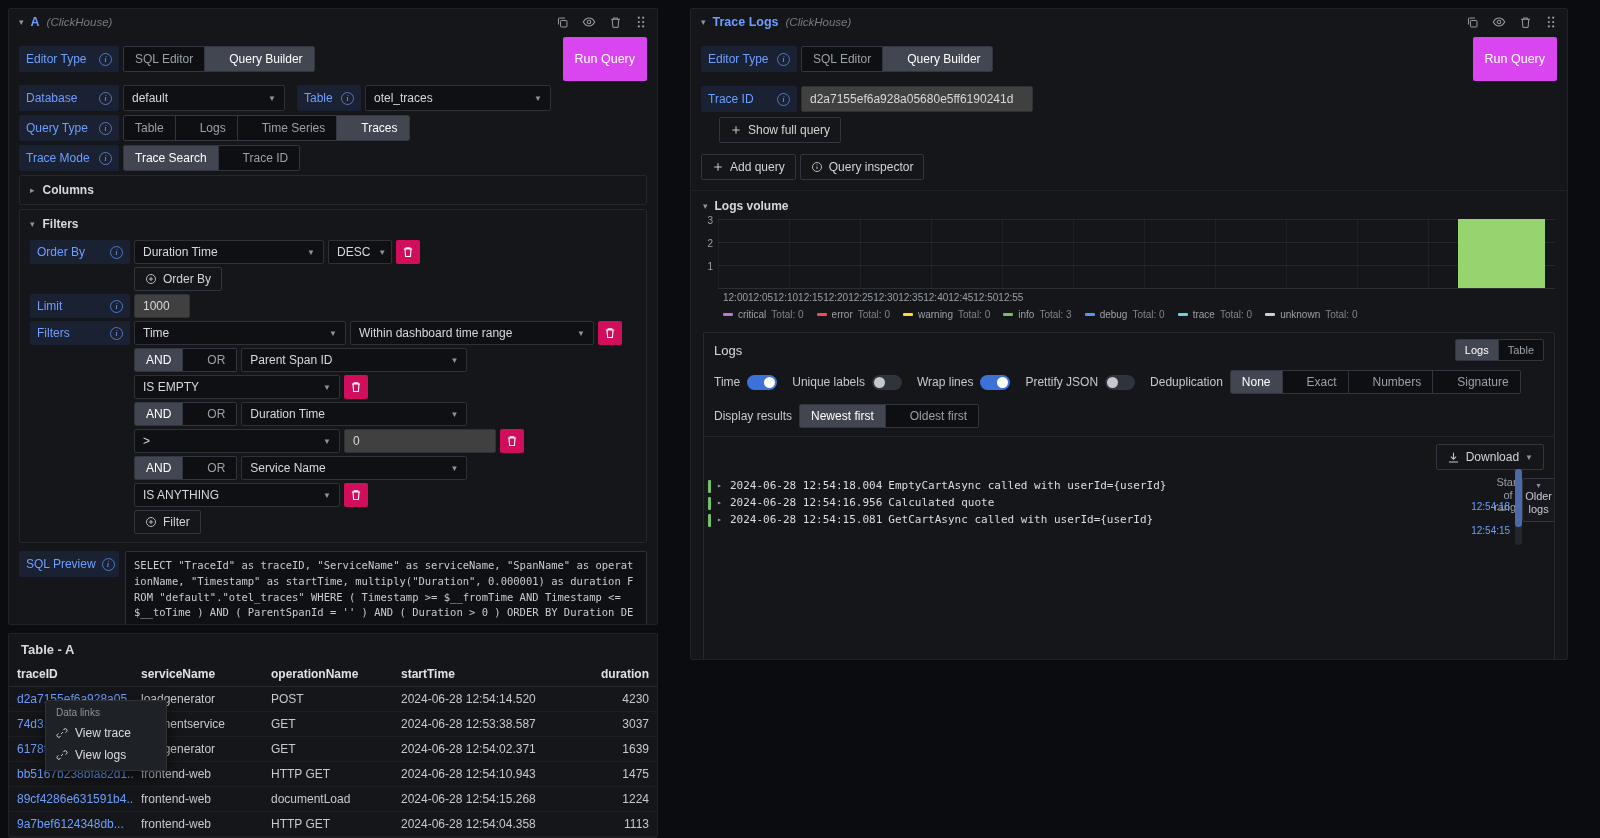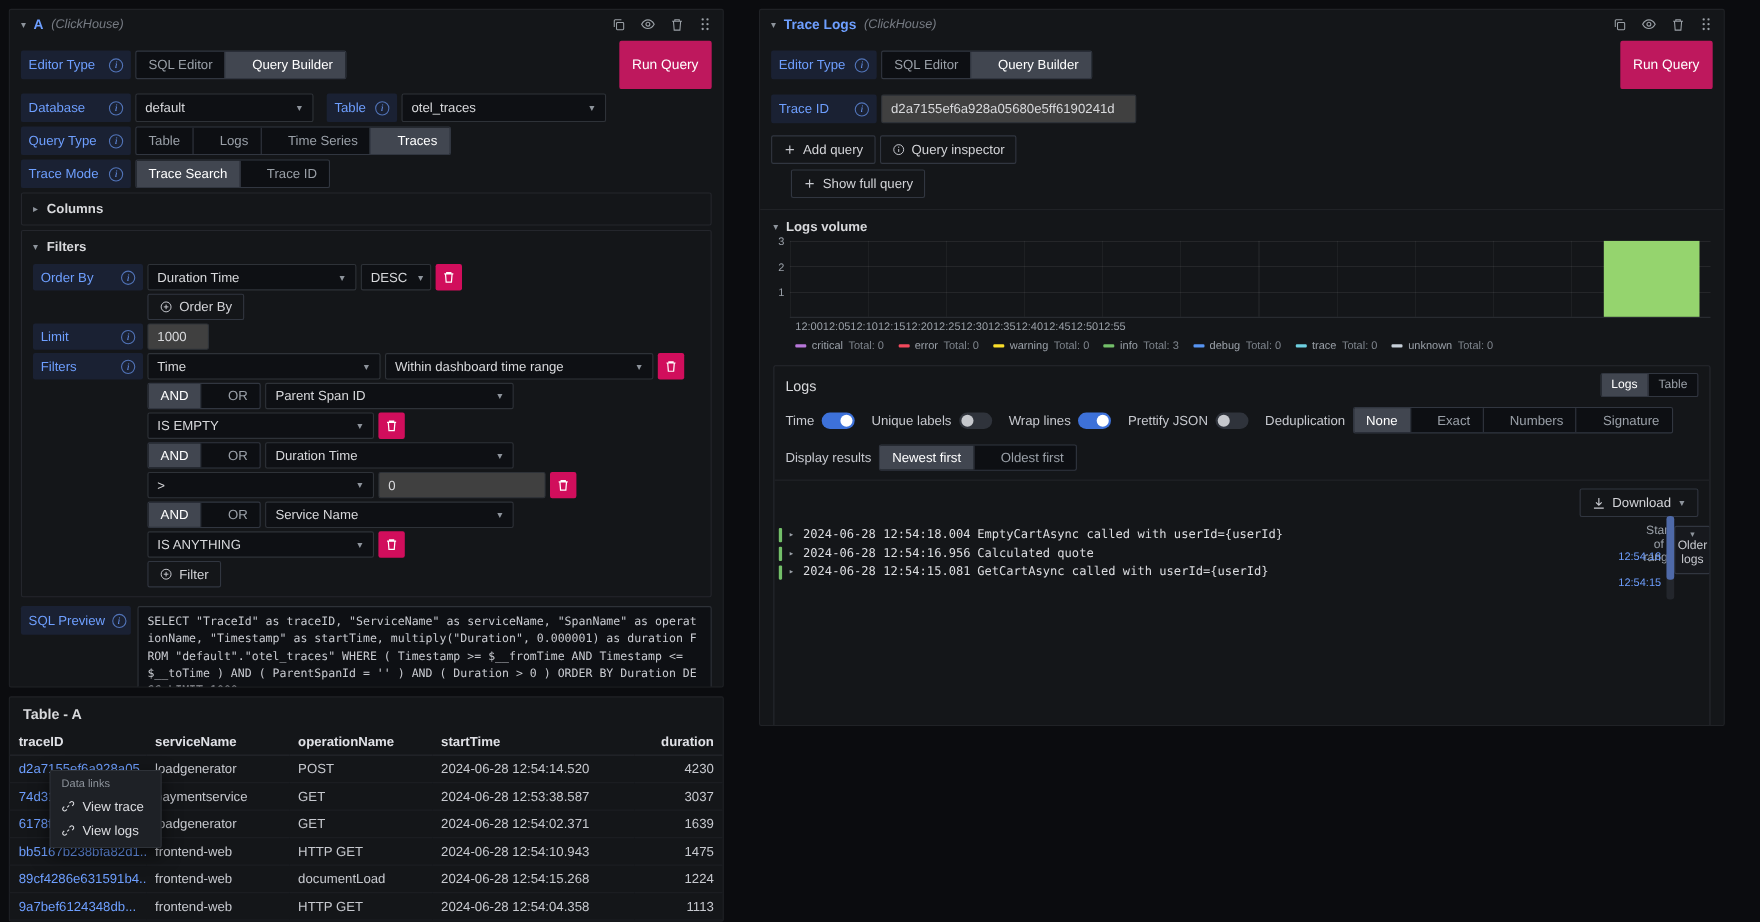--- a/index.html
+++ b/index.html
@@ -39,21 +39,21 @@
 
   .select { display:inline-flex; align-items:center; justify-content:space-between; gap:8px;
             background:#0e1014; border:1px solid #2e3238; border-radius:2px; height:26px;
             padding:0 8px; font-size:12px; color:#d8d9dc; cursor:pointer; flex:none; }
   .caret { color:#8e949c; font-size:8px; }
   .input { background:#404040; border:1px solid #2e3238; border-radius:2px; height:26px;
            padding:0 8px; display:inline-flex; align-items:center; color:#d8d9dc; flex:none; }
 
   .btn { height:26px; padding:0 10px; border:1px solid #313640; border-radius:2px; background:transparent;
          color:#d3d4d8; display:inline-flex; align-items:center; gap:6px; font-size:12px; cursor:pointer; white-space:nowrap; }
-  .btn-primary { height:44px; padding:0 12px; border:none; border-radius:2px; background:#be185d; color:#fff;
+  .btn-primary { height:44px; padding:0 12px; border:none; border-radius:2px; background:#d946ef; color:#fff;
                  font-weight:500; display:inline-flex; align-items:center; cursor:pointer; font-size:12.5px; }
   .btn-danger { width:26px; height:26px; border:none; border-radius:2px; background:#d10e5c;
                 display:inline-flex; align-items:center; justify-content:center; cursor:pointer; flex:none; }
 
   .seg-group { display:inline-flex; align-items:stretch; border:1px solid #313640; border-radius:2px;
                height:26px; overflow:hidden; background:#0d0f13; flex:none; }
   .seg { display:flex; align-items:center; padding:0 11px; color:#9aa0a8; font-size:12px; cursor:pointer; white-space:nowrap; }
   .seg + .seg { border-left:1px solid #313640;padding-left:24px; }
   .seg.active { background:#414650; color:#fff; font-weight:500; }
 
@@ -72,21 +72,21 @@
              white-space:pre-wrap; word-break:break-all; min-height:62px; }
 
   
   .table-title { padding:8px 12px 5px; font-weight:700; font-size:13px; color:#d8d9dc; }
   table.grid { width:100%; border-collapse:collapse; font-size:12px; table-layout:fixed; }
   .grid th { text-align:left; font-weight:600; color:#e0e1e6; padding:5px 8px; border-bottom:1px solid #26282e; }
   .grid td { padding:5px 8px; border-bottom:1px solid #1c1e23; color:#c7c9cf; white-space:nowrap; overflow:hidden; }
   .grid .link { color:#6e9fff; cursor:pointer; }
   .grid .num { text-align:right; }
 
-  .ctx-menu { position:absolute; left:36px; top:66px; width:102px; background:#1e2126;
+  .ctx-menu { position:absolute; left:36px; top:66px; width:122px; background:#1e2126;
               border:1px solid #2e3238; border-radius:2px; box-shadow:0 6px 16px rgba(0,0,0,.55);
               padding:3px 0 4px; z-index:5; }
   .ctx-head { font-size:10px; color:#8e949c; padding:3px 10px 4px; }
   .ctx-item { display:flex; align-items:center; gap:7px; padding:4px 10px; color:#dcdde1; font-size:12px; cursor:pointer; }
 
   
   .r-editor { padding:4px 10px 10px; display:flex; flex-direction:column; gap:5px; border-bottom:1px solid #202226; }
   .lv-head { display:flex; align-items:center; gap:7px; padding:8px 12px 4px; font-weight:600; font-size:12px; color:#d8d9dc; cursor:pointer; }
   .lv-chart { padding:2px 12px 0 8px; }
   .lv-plot-row { display:flex; gap:5px; }
@@ -530,42 +530,42 @@
       <span class="spacer"></span>
       <button class="btn-primary">Run Query</button>
     </div>
     <div class="row">
       <span class="chip" style="width:96px">
         <span>Trace ID</span>
         <span class="info-icon">i</span>
       </span>
       <span class="input" style="width:232px">d2a7155ef6a928a05680e5ff6190241d</span>
     </div>
+    <div class="row" style="margin-left:18px">
+      <button class="btn">
+        <svg width="12" height="12" viewBox="0 0 16 16" fill="none" stroke="#c7c9cf" stroke-width="1.4">
+            <path d="M8 3v10M3 8h10"></path>
+          </svg>
+        <span>Show full query</span>
+      </button>
+    </div>
     <div class="row" style="margin-top:6px">
       <button class="btn">
         <svg width="12" height="12" viewBox="0 0 16 16" fill="none" stroke="#c7c9cf" stroke-width="1.4">
             <path d="M8 3v10M3 8h10"></path>
           </svg>
         <span>Add query</span>
       </button>
       <button class="btn">
         <svg width="12" height="12" viewBox="0 0 16 16" fill="none" stroke="#c7c9cf" stroke-width="1.2">
             <circle cx="8" cy="8" r="6"></circle>
             <path d="M8 7.3v3.5"></path>
             <circle cx="8" cy="5" r=".7" fill="#c7c9cf" stroke="none"></circle>
           </svg>
         <span>Query inspector</span>
-      </button>
-    </div>
-    <div class="row" style="margin-left:18px">
-      <button class="btn">
-        <svg width="12" height="12" viewBox="0 0 16 16" fill="none" stroke="#c7c9cf" stroke-width="1.4">
-            <path d="M8 3v10M3 8h10"></path>
-          </svg>
-        <span>Show full query</span>
       </button>
     </div>
   </div>
 
   <div class="lv-head">
     <span class="chev">▾</span>
     <span>Logs volume</span>
   </div>
   <div class="lv-chart">
     <div class="lv-plot-row">

